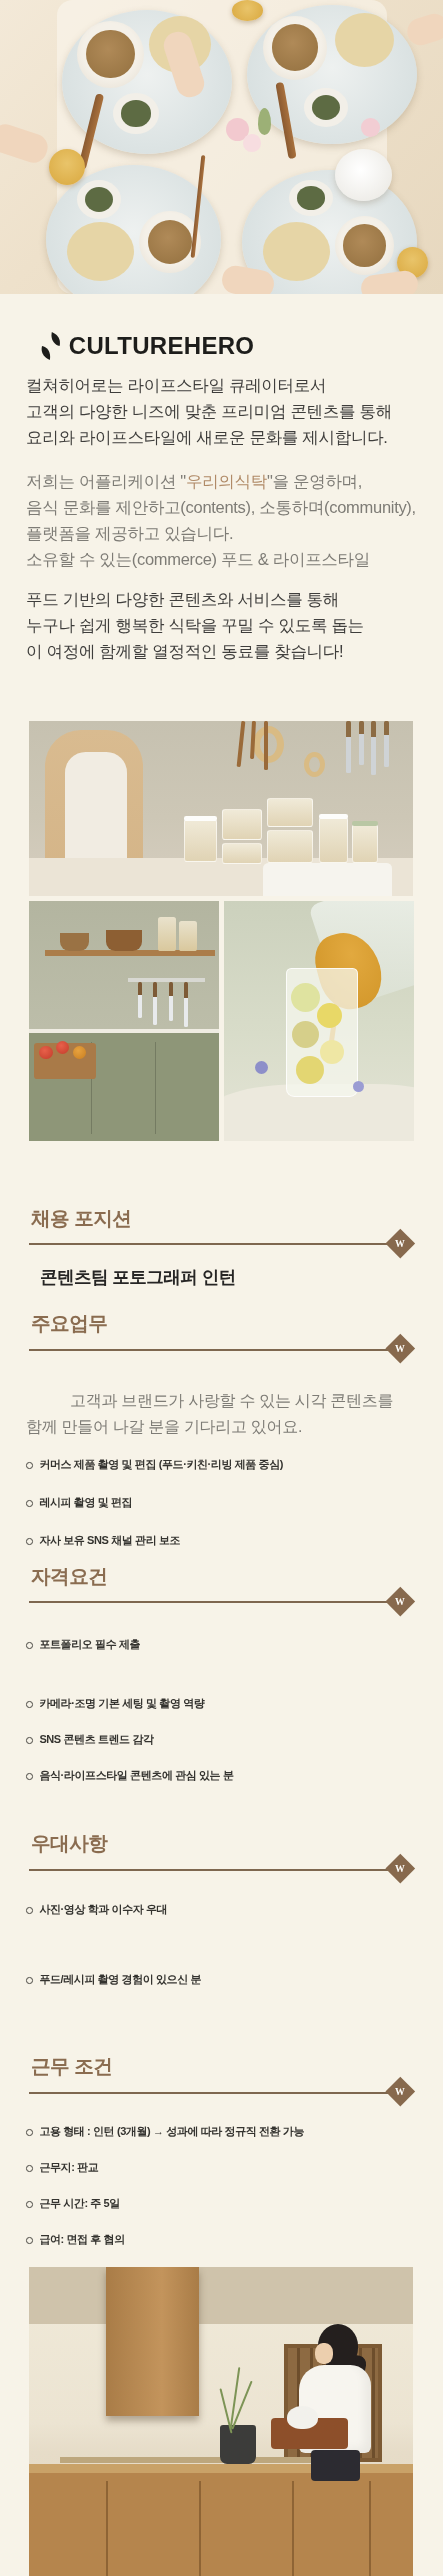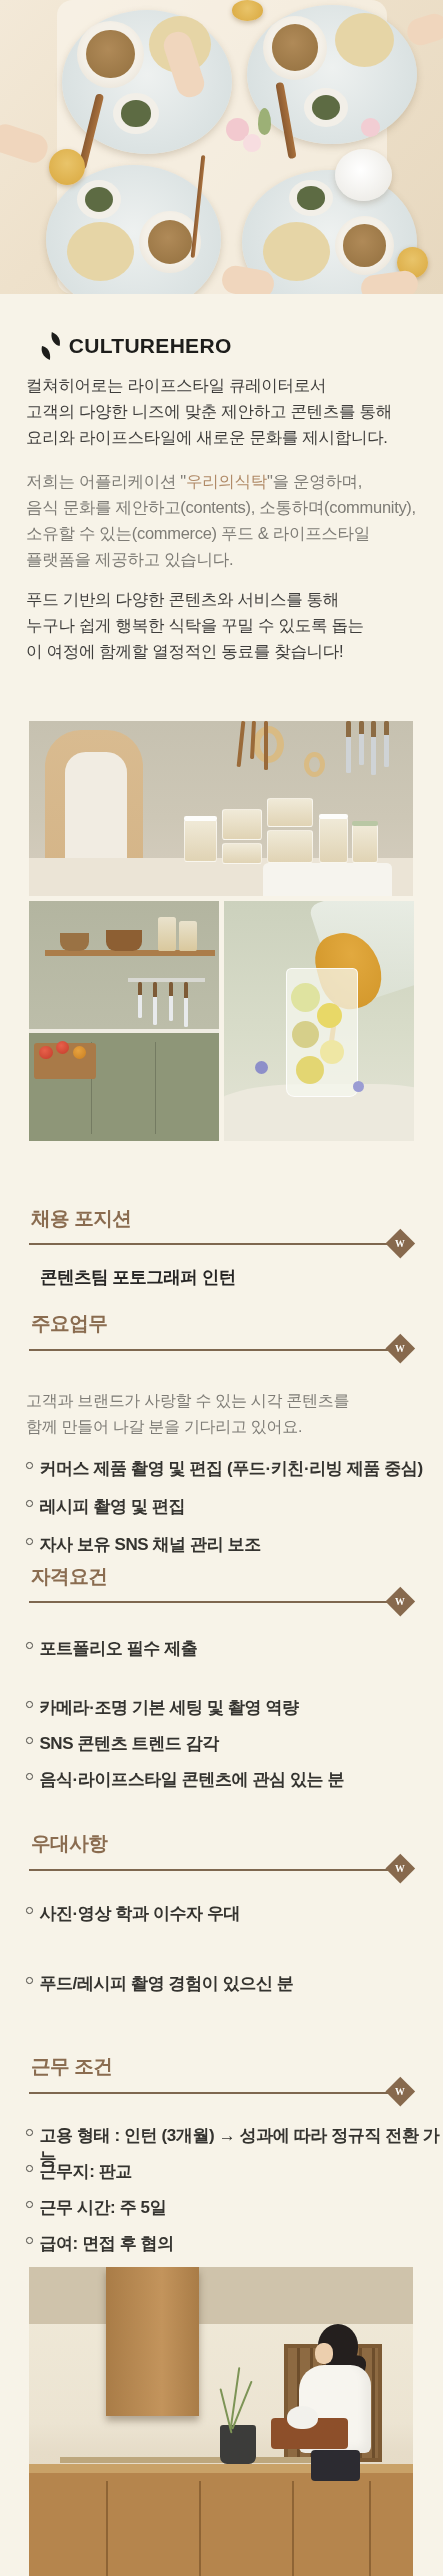--- a/index.html
+++ b/index.html
@@ -81,35 +81,35 @@
   .ph4 .face{position:absolute;width:17.5px;height:20.6px;background:#eccfae;border-radius:45%;}
   .ph4 .blouse{position:absolute;width:72px;height:88px;background:#f7f5ef;border-radius:25px 20.6px 6.2px 6.2px;box-shadow:inset -6.2px -4.1px 9.3px rgba(0,0,0,.05);}
   .ph4 .pants{position:absolute;width:49px;height:31px;background:#2c2b31;border-radius:4.1px;}
   .ph4 .pot2{position:absolute;width:36px;height:39px;background:#3c3c3a;border-radius:3.1px 3.1px 7.2px 7.2px;}
   .ph4 .sprig{position:absolute;width:1.5px;background:#7d9456;border-radius:1px;}
   .ph4 .tray{position:absolute;width:77px;height:31px;background:#8d4f2a;border-radius:4.1px;}
   .ph4 .teapotw{position:absolute;width:31px;height:23px;background:#f2f1ec;border-radius:50% 50% 45% 45%;}
 
   
   .logo-row{position:absolute;left:41px;top:332px;display:flex;align-items:center;gap:8.2px;}
-  .logo-text{font-size:21px;font-weight:800;color:#1d1d1b;letter-spacing:0.3px;}
+  .logo-text{font-size:24px;font-weight:800;color:#1d1d1b;letter-spacing:0.3px;}
   .para{position:absolute;left:26px;width:392px;font-size:16.5px;line-height:26px;font-weight:500;letter-spacing:-0.3px;}
   .para.dark{color:#3f3e3c;}
   .para.gray{color:#7e7c76;}
   .hl{color:#b08a67;}
 
   .sec-title{position:absolute;left:31px;font-size:19.6px;font-weight:800;color:#8a6c50;letter-spacing:-0.5px;margin:0;}
   .rule{position:absolute;left:29px;width:364px;height:1.5px;background:#7e674f;}
   .diamond{position:absolute;left:390px;width:20.6px;height:20.6px;background:#87694d;transform:rotate(45deg);
            display:flex;align-items:center;justify-content:center;}
   .diamond span{transform:rotate(-45deg);color:#fdfcf9;font-family:"Liberation Serif","DejaVu Serif",serif;font-size:9.8px;font-weight:700;}
 
   .body-strong{position:absolute;left:40px;font-size:17.5px;font-weight:700;color:#262524;letter-spacing:-0.5px;}
   .gray-line{position:absolute;left:26px;font-size:16px;color:#7e7c76;letter-spacing:-0.3px;}
-  .bullet{position:absolute;left:26px;font-size:17px;font-weight:600;color:#34332f;letter-spacing:-0.4px;padding-left:13.4px;}
+  .bullet{position:absolute;left:26px;font-size:11px;font-weight:600;color:#34332f;letter-spacing:-0.4px;padding-left:13.4px;}
   .bullet::before{content:"";position:absolute;left:0;top:5.2px;width:4.6px;height:4.6px;border:1.3px solid #4a4843;border-radius:50%;}
   .note{position:absolute;left:40px;font-size:14px;color:#8b8880;letter-spacing:-0.3px;}
 </style>
 </head>
 <body>
 
 <div class="page">
 
   <div class="hero">
     <div class="sh" style="left:57px;top:0;width:330px;height:294px;background:rgba(252,248,240,.55);border-radius:15.5px;"></div>
@@ -171,31 +171,31 @@
   <div class="logo-row">
     <svg width="19.6" height="28" viewBox="0 0 38 54">
       <path d="M21 0 C33 5 39 15 36 27 C25 25 18 14 21 0 Z" fill="#1d1d1b"></path>
       <path d="M17 54 C5 49 -1 39 2 27 C13 29 20 40 17 54 Z" fill="#1d1d1b"></path>
     </svg>
     <span class="logo-text">CULTUREHERO</span>
   </div>
 
   <div class="para dark" style="top:372px;">
     <div>컬쳐히어로는 라이프스타일 큐레이터로서</div>
-    <div>고객의 다양한 니즈에 맞춘 제안하고 콘텐츠를 통해</div>
+    <div>고객의 다양한 니즈에 맞춘 프리미엄 콘텐츠를 통해</div>
     <div>요리와 라이프스타일에 새로운 문화를 제시합니다.</div>
   </div>
 
   <div class="para gray" style="top:468px;">
     <div>
       <span>저희는 어플리케이션 "</span><span class="hl">우리의식탁</span><span>"을 운영하며,</span>
     </div>
     <div>음식 문화를 제안하고(contents), 소통하며(community),</div>
+    <div>플랫폼을 제공하고 있습니다.</div>
     <div>소유할 수 있는(commerce) 푸드 &amp; 라이프스타일</div>
-    <div>플랫폼을 제공하고 있습니다.</div>
   </div>
 
   <div class="para dark" style="top:586px;">
     <div>푸드 기반의 다양한 콘텐츠와 서비스를 통해</div>
     <div>누구나 쉽게 행복한 식탁을 꾸밀 수 있도록 돕는</div>
     <div>이 여정에 함께할 열정적인 동료를 찾습니다!</div>
   </div>
 
   <div class="photo ph1" style="left:29px;top:721px;width:384px;height:175px;">
     <div class="wreath" style="right:129px;top:5.2px;width:31px;height:37px;"></div>
@@ -265,21 +265,21 @@
   <div class="diamond" style="top:1233px;">
       <span>W</span>
     </div>
   <div class="body-strong" style="top:1265px;">콘텐츠팀 포토그래퍼 인턴</div>
 
   <h2 class="sec-title" style="top:1310px;">주요업무</h2>
   <div class="rule" style="top:1349px;"></div>
   <div class="diamond" style="top:1338px;">
       <span>W</span>
     </div>
-  <div class="gray-line" style="top:1391px;">고객과 브랜드가 사랑할 수 있는 시각 콘텐츠를</div>
+  <div class="gray-line" style="top:1391px;margin-left:44px;">고객과 브랜드가 사랑할 수 있는 시각 콘텐츠를</div>
   <div class="gray-line" style="top:1417px;">함께 만들어 나갈 분을 기다리고 있어요.</div>
   <div class="bullet" style="top:1457px;">커머스 제품 촬영 및 편집 (푸드·키친·리빙 제품 중심)</div>
   <div class="bullet" style="top:1495px;">레시피 촬영 및 편집</div>
   <div class="bullet" style="top:1533px;">자사 보유 SNS 채널 관리 보조</div>
 
   <h2 class="sec-title" style="top:1563px;">자격요건</h2>
   <div class="rule" style="top:1601px;"></div>
   <div class="diamond" style="top:1591px;">
       <span>W</span>
     </div>

